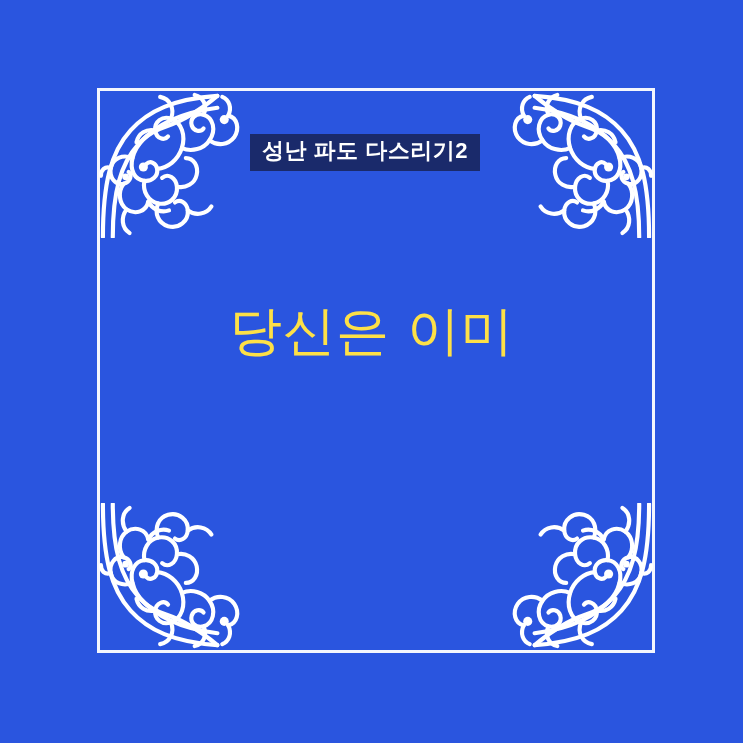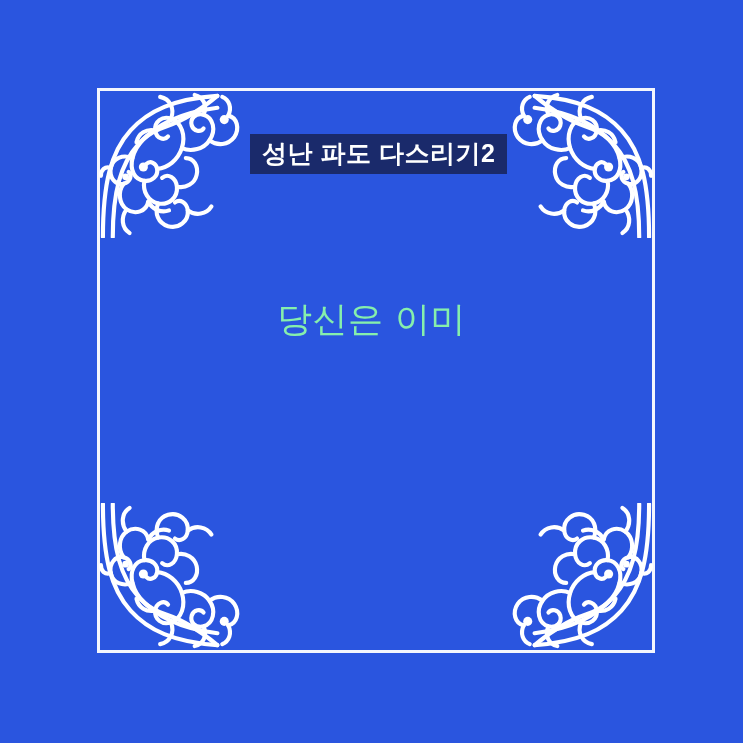--- a/index.html
+++ b/index.html
@@ -58,37 +58,37 @@
   .corner-br { right: 0; bottom: 0; transform: scale(-1, -1); }
 
   
   .badge {
     position: absolute;
     left: 250px;
     top: 134px;
     padding: 5px 12px 7px 12px;
     background: #1a2a6b;
     color: #ffffff;
-    font-size: 25px;
+    font-size: 22px;
     font-weight: bold;
     letter-spacing: 0.5px;
     line-height: 1.12;
     white-space: nowrap;
   }
 
   
   .headline {
     position: absolute;
     left: 0;
     right: 0;
     top: 296px;
     text-align: center;
-    color: #86efac;
+    color: #fde047;
     font-family: "DejaVu Serif", "Liberation Serif", serif;
-    font-size: 35px;
+    font-size: 53px;
     font-weight: 400;
     line-height: 1.33;
     letter-spacing: 0.5px;
   }
 
   .headline-line {
     display: block;
     white-space: nowrap;
   }
 </style>

